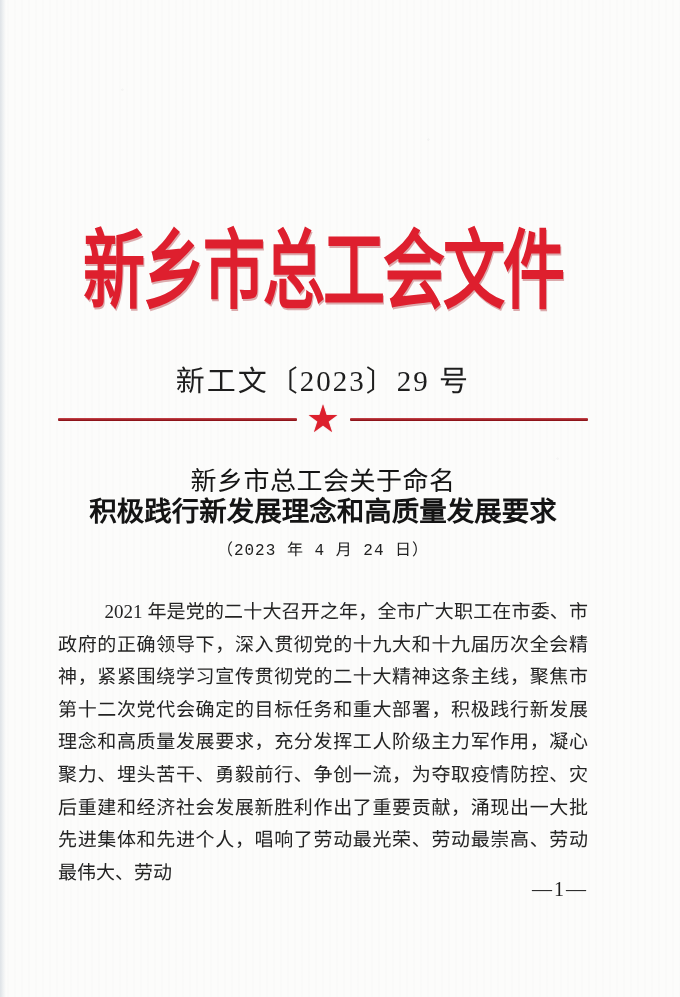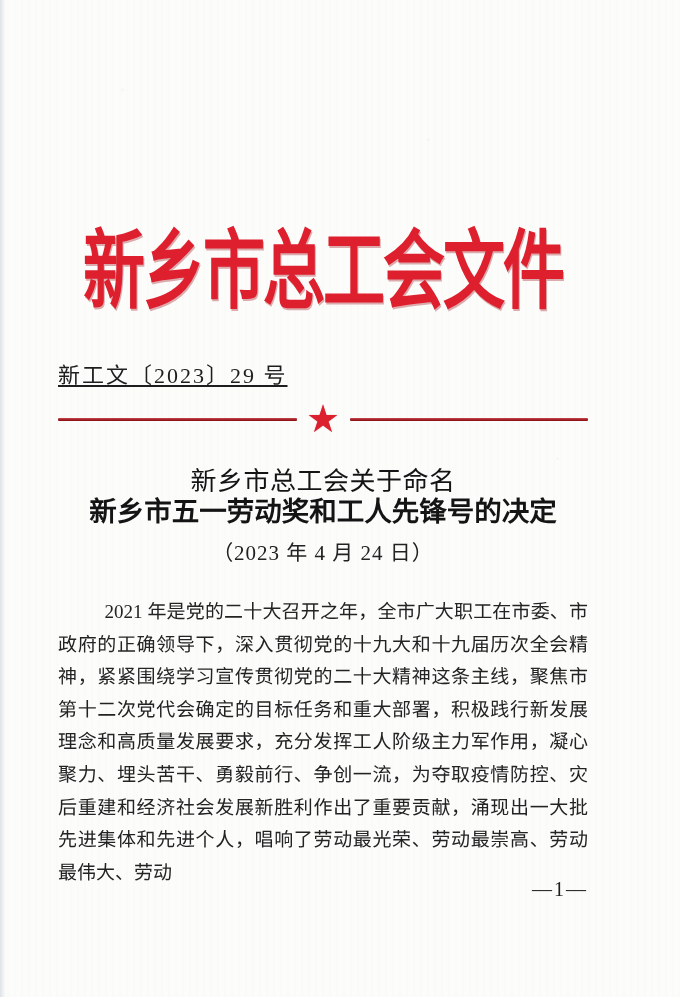--- a/index.html
+++ b/index.html
@@ -41,24 +41,24 @@
     letter-spacing: -2px;
     color: var(--letterhead-red, #de1f2e);
     transform: scaleY(1.40);
     transform-origin: center center;
     white-space: nowrap;
     text-shadow: 1px 1px 0 rgba(160,20,30,0.35);
   }
 
   .doc-number {
     top: 357px;
-    font-size: 22px;
+    text-align: center;
+    font-size: 29px;
     letter-spacing: 2px;
     color: #1e1e1e;
-    text-decoration: underline;
   }
 
   .rule-row {
     top: 402px;
     height: 34px;
     display: flex;
     align-items: center;
   }
   .rule-seg {
     flex: 1;
@@ -87,23 +87,24 @@
     text-align: center;
     font-size: 27.5px;
     font-weight: bold;
     color: #141414;
     letter-spacing: 0;
     white-space: nowrap;
   }
   .date-line {
     top: 536px;
     text-align: center;
-    font-size: 21px;
+    font-size: 16px;
     color: #222222;
     letter-spacing: 1px;
+    font-family: Liberation Mono, monospace;
   }
 
   .body-text {
     top: 596px;
     font-size: 19px;
     line-height: 32.6px;
     color: var(--text, #232323);
     text-align: justify;
     text-justify: inter-ideograph;
     text-indent: 2.45em;
@@ -128,20 +129,20 @@
   <div class="content doc-number">新工文〔2023〕29 号</div>
 
   <div class="content rule-row">
     <div class="rule-seg"></div>
     <div class="rule-star">★</div>
     <div class="rule-seg"></div>
   </div>
 
   <div class="content heading-line1">新乡市总工会关于命名</div>
 
-  <div class="content heading-line2">新乡市五一劳动奖和工人先锋号的决定</div>
+  <div class="content heading-line2">积极践行新发展理念和高质量发展要求</div>
 
   <div class="content date-line">（2023 年 4 月 24 日）</div>
 
   <div class="content body-text">2021 年是党的二十大召开之年，全市广大职工在市委、市政府的正确领导下，深入贯彻党的十九大和十九届历次全会精神，紧紧围绕学习宣传贯彻党的二十大精神这条主线，聚焦市第十二次党代会确定的目标任务和重大部署，积极践行新发展理念和高质量发展要求，充分发挥工人阶级主力军作用，凝心聚力、埋头苦干、勇毅前行、争创一流，为夺取疫情防控、灾后重建和经济社会发展新胜利作出了重要贡献，涌现出一大批先进集体和先进个人，唱响了劳动最光荣、劳动最崇高、劳动最伟大、劳动</div>
 
   <div class="content page-number">—1—</div>
 </div>
 
 </body></html>

